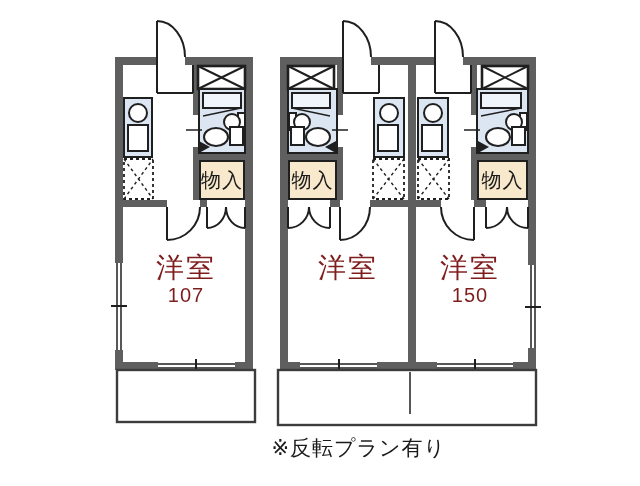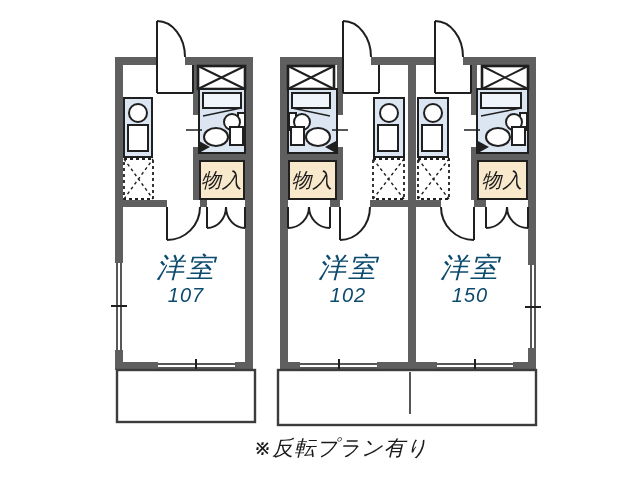--- a/index.html
+++ b/index.html
@@ -1,34 +1,34 @@
 <!DOCTYPE html>
 <html style="--wall: #5f5f5f; --fixture-fill: #dce5f2; --fixture-light: #f0f4fb; --storage-bg: #f8e9cc; --line: #1f1f1f; --balcony-line: #3c3c3c;"><head>
 <meta charset="utf-8">
 <style>
   html,body{margin:0;padding:0;background:#ffffff;}
   .stage{
     position:relative;width:640px;height:486px;background:#ffffff;
-    font-family:"Liberation Sans","DejaVu Sans",sans-serif;overflow:hidden;font-style:italic;
+    font-family:"Liberation Sans","DejaVu Sans",sans-serif;overflow:hidden;
   }
   svg{position:absolute;left:0;top:0;}
   
   .wall{fill:var(--wall,#5f5f5f);}
   .ln{stroke:var(--line,#1f1f1f);stroke-width:2;fill:none;stroke-linecap:butt;}
   .thin{stroke-width:1.5;}
   .fx{fill:var(--fixture-fill,#dce5f2);stroke:var(--line,#1f1f1f);stroke-width:2;}
   .wfill{fill:#ffffff;stroke:var(--line,#1f1f1f);stroke-width:2;}
   .lightfx{fill:var(--fixture-light,#eef3fa);stroke:var(--line,#1f1f1f);stroke-width:2;}
   .dashbox{fill:#ffffff;stroke:var(--line,#1f1f1f);stroke-width:1.8;stroke-dasharray:3 3;}
   .dashln{stroke:var(--line,#1f1f1f);stroke-width:1.4;stroke-dasharray:3 3;fill:none;}
   .xbox{fill:#ffffff;stroke:var(--line,#1f1f1f);stroke-width:2.6;}
   .blk{fill:var(--line,#1f1f1f);}
   .balc{fill:#ffffff;stroke:var(--balcony-line,#3c3c3c);stroke-width:2.4;}
   
-  .room-label{position:absolute;text-align:center;color:#0c4a6e;line-height:1.15;}
+  .room-label{position:absolute;text-align:center;color:#7f1d1d;line-height:1.15;}
   .room-label .rt{font-size:28px;letter-spacing:2px;display:block;}
   .room-label .rn{font-size:20px;letter-spacing:1px;display:block;}
   .storage{
     position:absolute;background:var(--storage-bg,#f8e9cc);border:2px solid var(--line,#1f1f1f);
     display:flex;align-items:center;justify-content:center;
     font-size:20px;color:#1a1a1a;box-sizing:border-box;letter-spacing:1px;
   }
   .footnote{position:absolute;font-size:21px;color:#1a1a1a;text-align:center;letter-spacing:1px;}
 </style>
 </head>
@@ -262,21 +262,20 @@
   <div class="storage" style="left:477px;top:160px;width:51px;height:40px;">
     <span>物入</span>
   </div>
 
   <div class="room-label" style="left:126px;top:252px;width:120px;">
     <span class="rt">洋室</span>
     <span class="rn">107</span>
   </div>
   <div class="room-label" style="left:288px;top:252px;width:120px;">
     <span class="rt">洋室</span>
-    <span class="rn">102</span>
   </div>
   <div class="room-label" style="left:412px;top:252px;width:116px;">
     <span class="rt">洋室</span>
     <span class="rn">150</span>
   </div>
 
-  <div class="footnote" style="left:236px;top:434px;width:210px;">※反転プラン有り</div>
+  <div class="footnote" style="left:236px;top:434px;width:210px;text-align:right;">※反転プラン有り</div>
 </div>
 
 </body></html>

